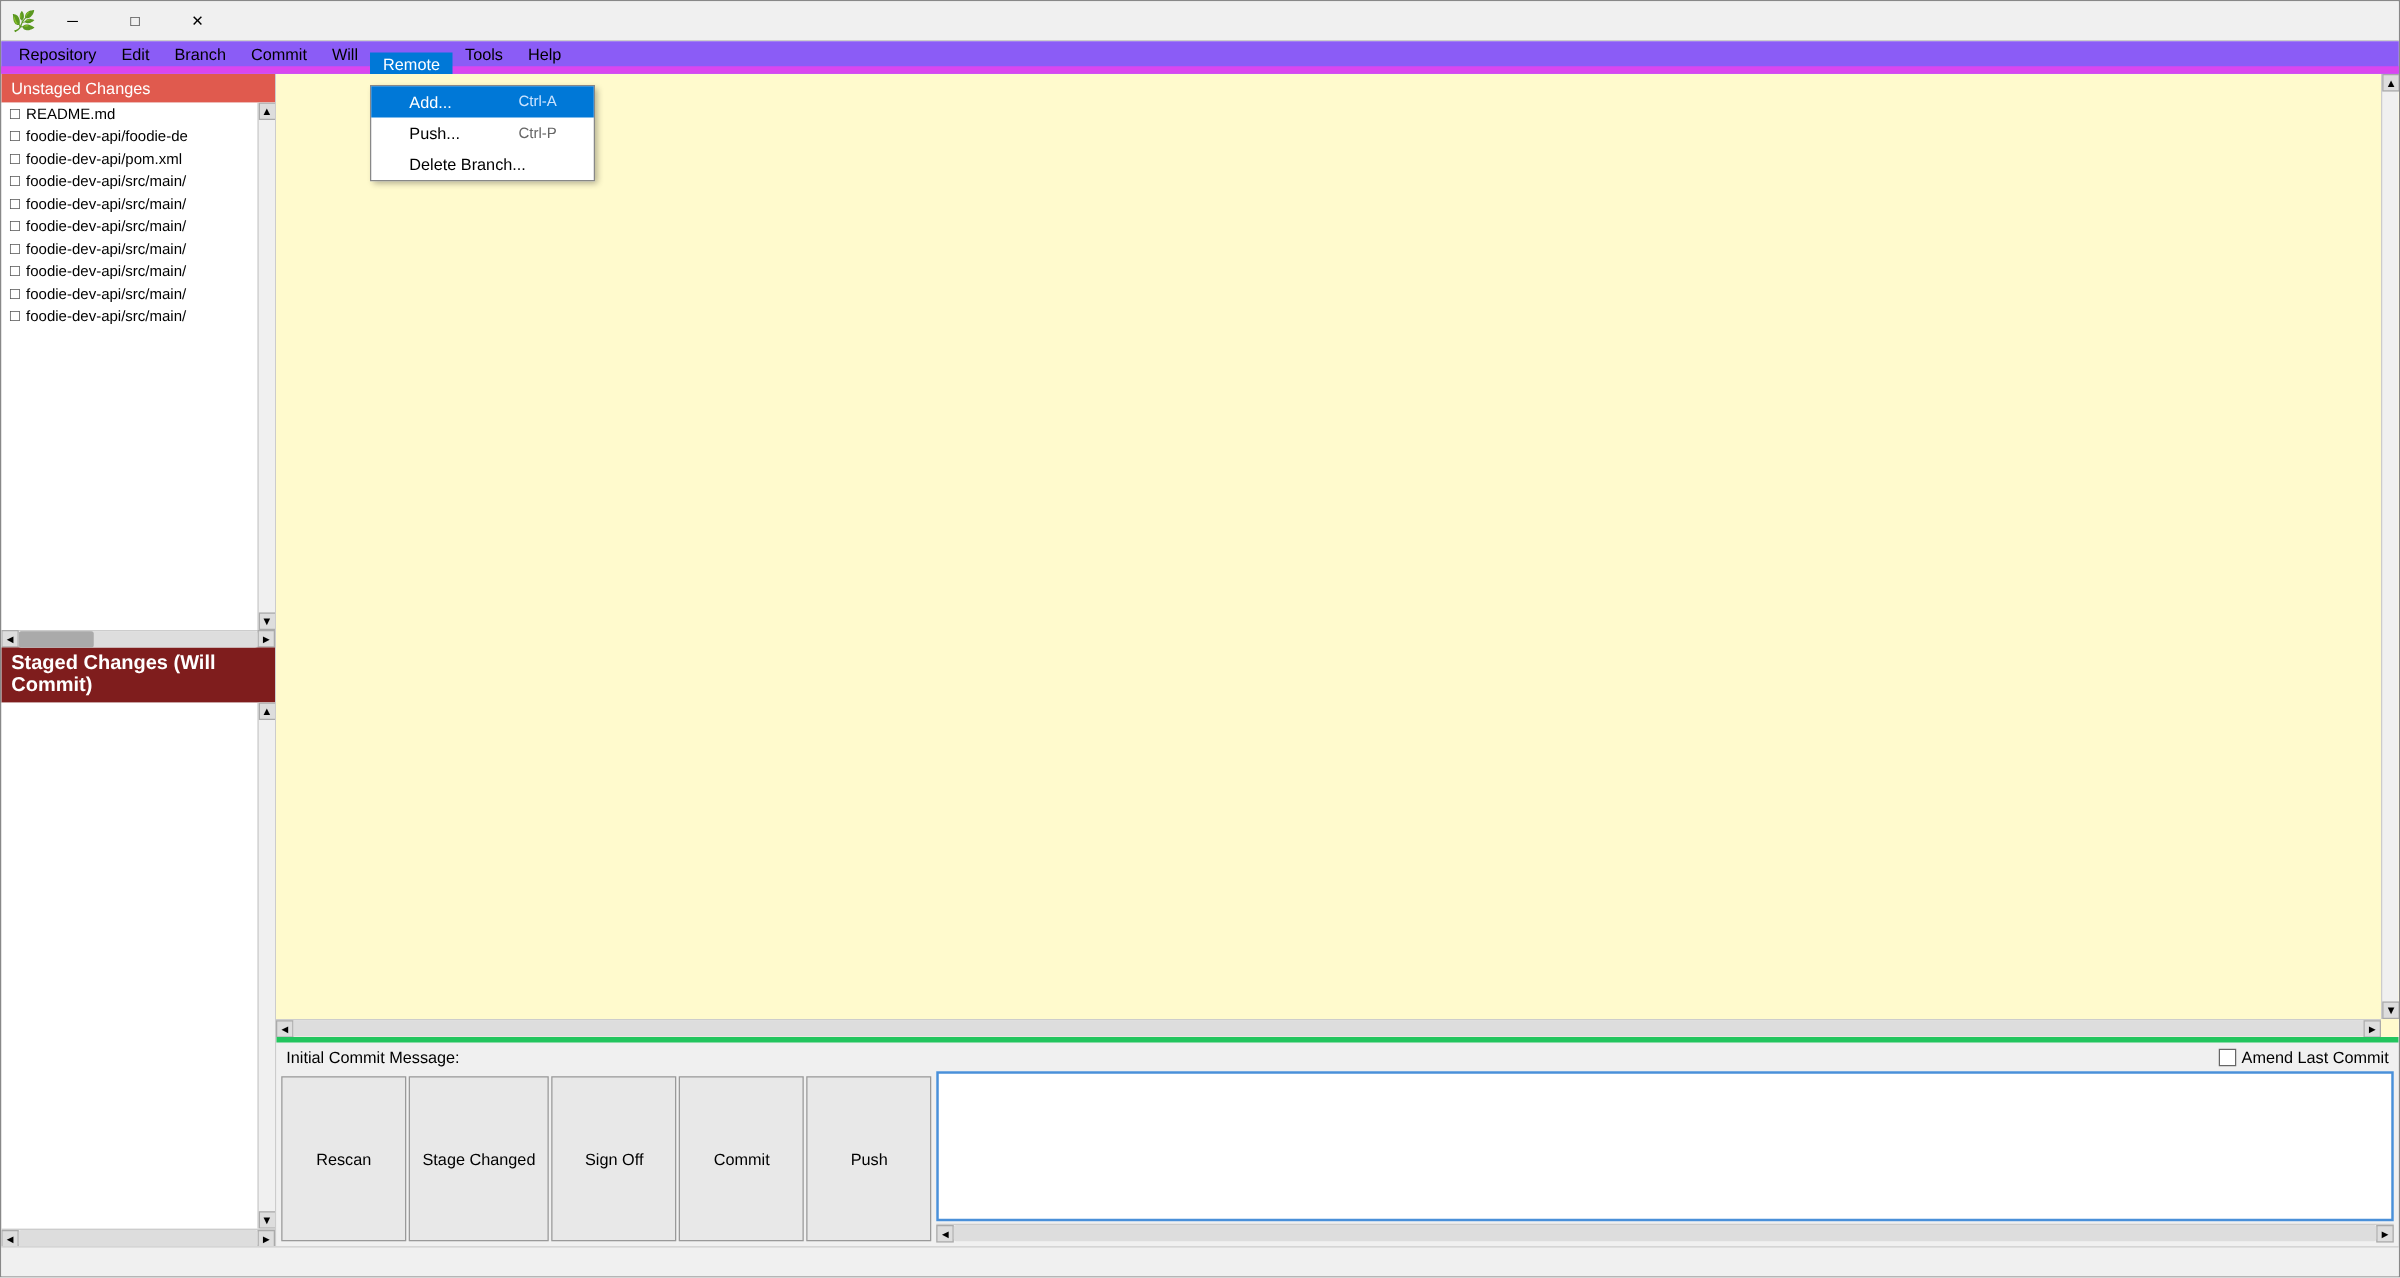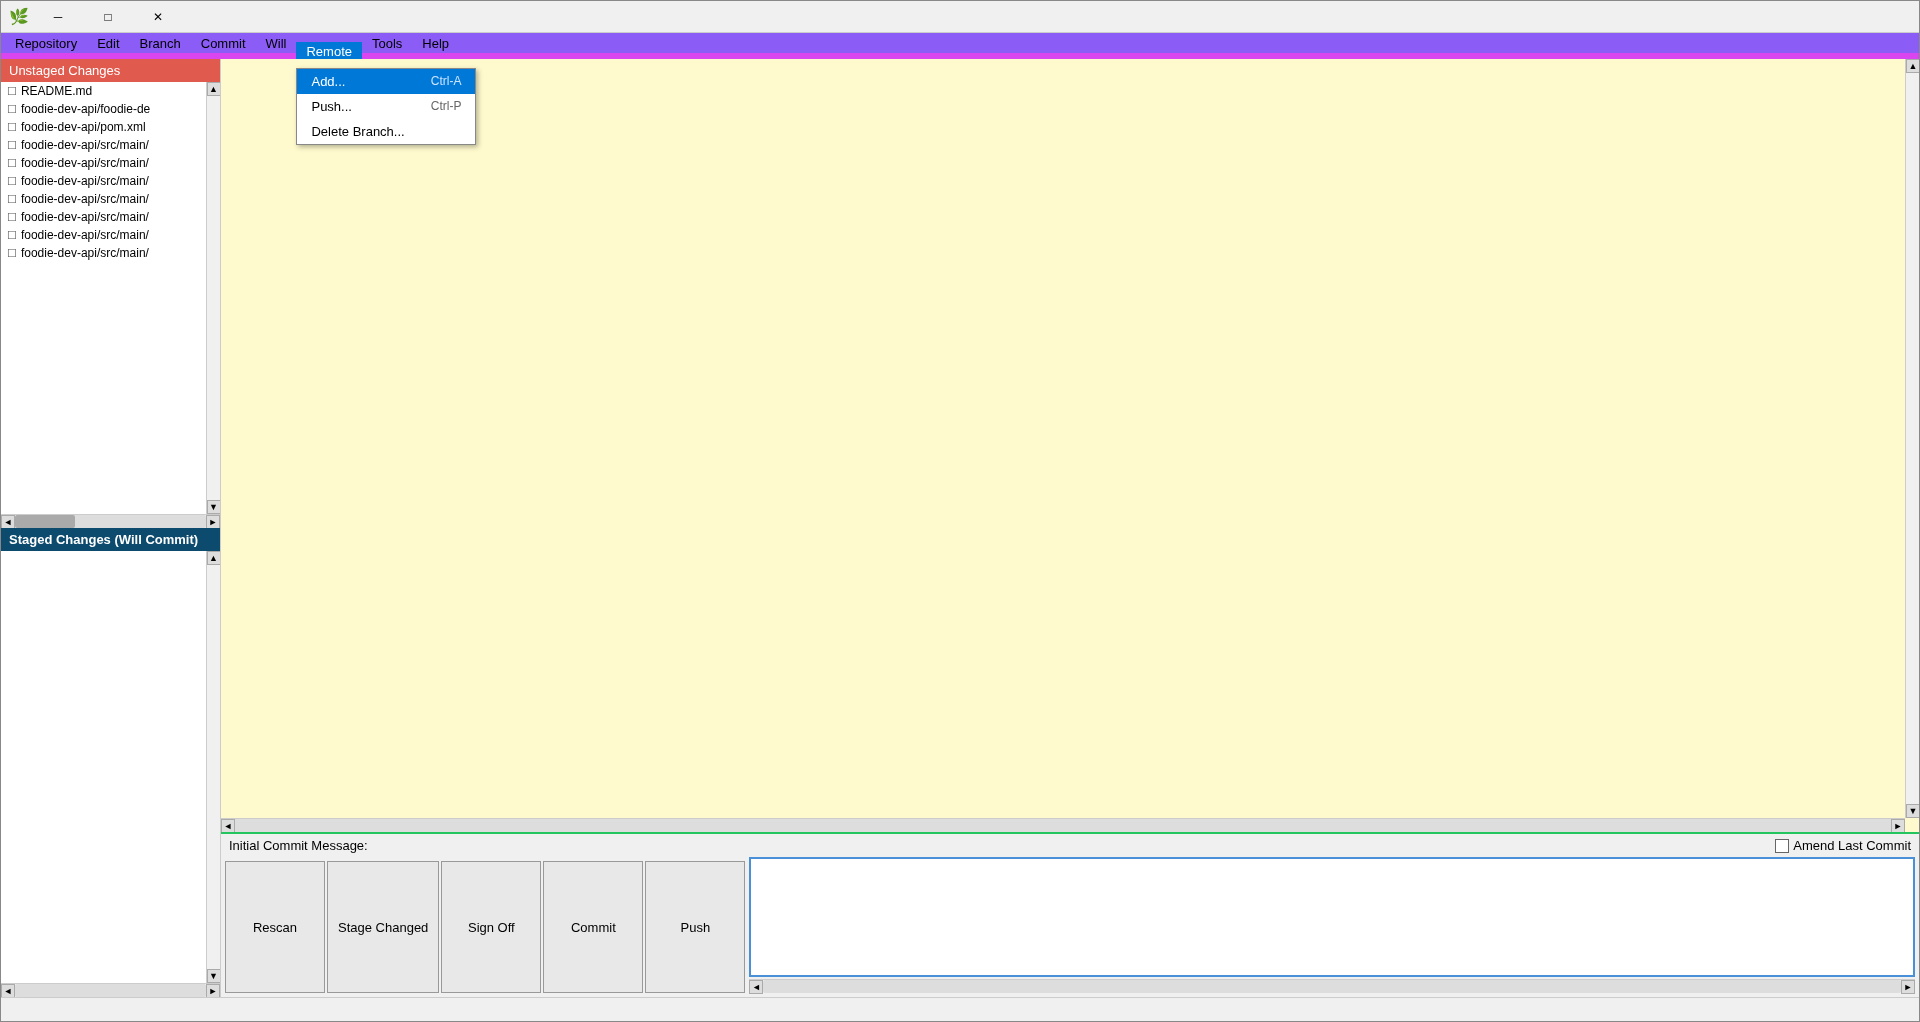--- a/index.html
+++ b/index.html
@@ -136,24 +136,24 @@
       gap: 4px;
       cursor: pointer;
     }
 
     .file-icon {
       font-size: 11px;
       color: #555;
     }
 
     .section-header-staged {
-      background: #0c4a6e;
+      background: #7f1d1d;
       color: white;
       padding: 4px 8px;
-      font-size: 13px;
+      font-size: 16px;
       font-weight: bold;
       flex-shrink: 0;
     }
 
     .staged-files {
       flex: 1;
       background: white;
       overflow-y: auto;
       min-height: 80px;
     }
@@ -172,21 +172,21 @@
       position: relative;
     }
 
     .diff-content {
       width: 100%;
       height: 100%;
       background: #fffacd;
     }
 
     .bottom-bar {
-      border-top: 2px solid #22c55e;
+      border-top: 5px solid #22c55e;
       background: #f0f0f0;
       flex-shrink: 0;
     }
 
     .commit-message-row {
       display: flex;
       align-items: center;
       padding: 4px 8px;
       gap: 10px;
     }
@@ -270,21 +270,21 @@
       background: white;
       border: 1px solid #888;
       box-shadow: 2px 2px 5px rgba(0,0,0,0.3);
       z-index: 100;
       min-width: 180px;
     }
 
     .dropdown-item {
       display: flex;
       justify-content: space-between;
-      padding: 5px 14px;
+      padding: 5px 30px;
       cursor: pointer;
       font-size: 13px;
       gap: 20px;
     }
     .dropdown-item.highlighted { background: #0078d7; color: white; }
 
     .dropdown-shortcut {
       color: #666;
       font-size: 12px;
     }

